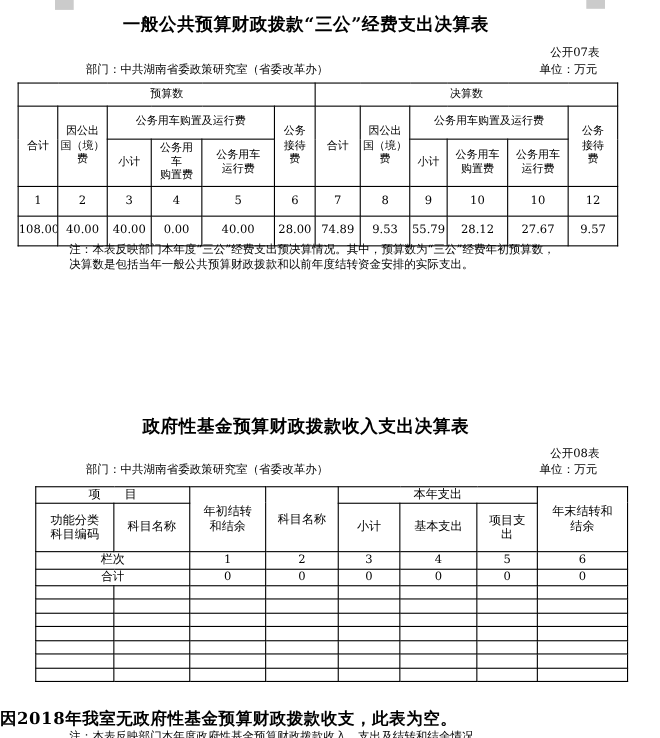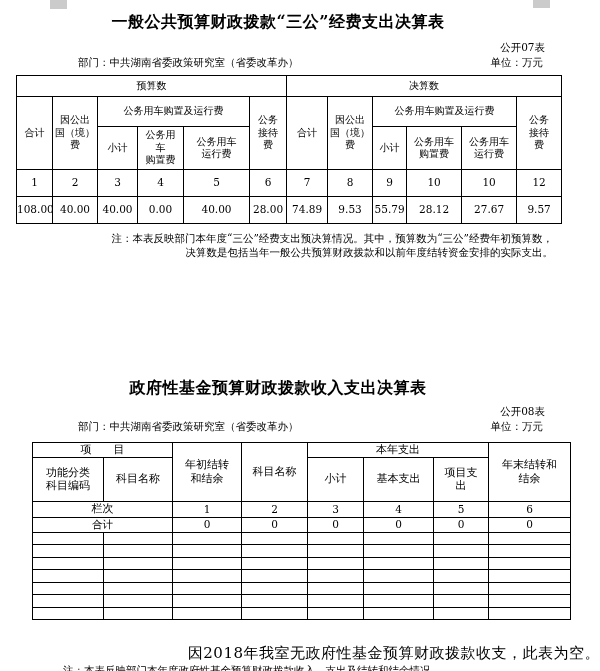--- a/index.html
+++ b/index.html
@@ -39,25 +39,25 @@
 
   .fund-table{left:32px;top:442px;width:538px;font-size:11px;border-radius:25px;}
   .fund-table .r-top{height:12px;}
   .fund-table .r-head{height:44px;}
   .fund-table .r-lanci{height:16px;}
   .fund-table .r-heji{height:15px;font-size:10.5px;}
   .fund-table .r-lanci td.num{font-size:10.5px;}
   .t2-empty-row td{height:11.5px;}
 
   .note{position:absolute;font-size:10.5px;line-height:14px;white-space:pre-line;}
-  .note-1{left:63px;top:231px;width:490px;text-align:right;}
+  .note-1{left:63px;top:220px;width:490px;}
   .note-2{left:63px;top:624px;width:510px;margin-top:39px;}
 
-  .closing{position:absolute;top:644px;left:0;width:600px;text-align:right;
-    font-size:15px;font-weight:normal;letter-spacing:0.5px;}
+  .closing{position:absolute;top:644px;left:0;width:600px;text-align:left;
+    font-size:15px;font-weight:bold;letter-spacing:0.5px;}
 </style>
 </head>
 <body>
 
 <div class="corner-mark corner-left"></div>
 <div class="corner-mark corner-right"></div>
 
 <div class="doc-title title-1">一般公共预算财政拨款“三公”经费支出决算表</div>
 <div class="meta meta-right tnum-1">公开07表</div>
 <div class="meta dept-1">部门：中共湖南省委政策研究室（省委改革办）</div>

